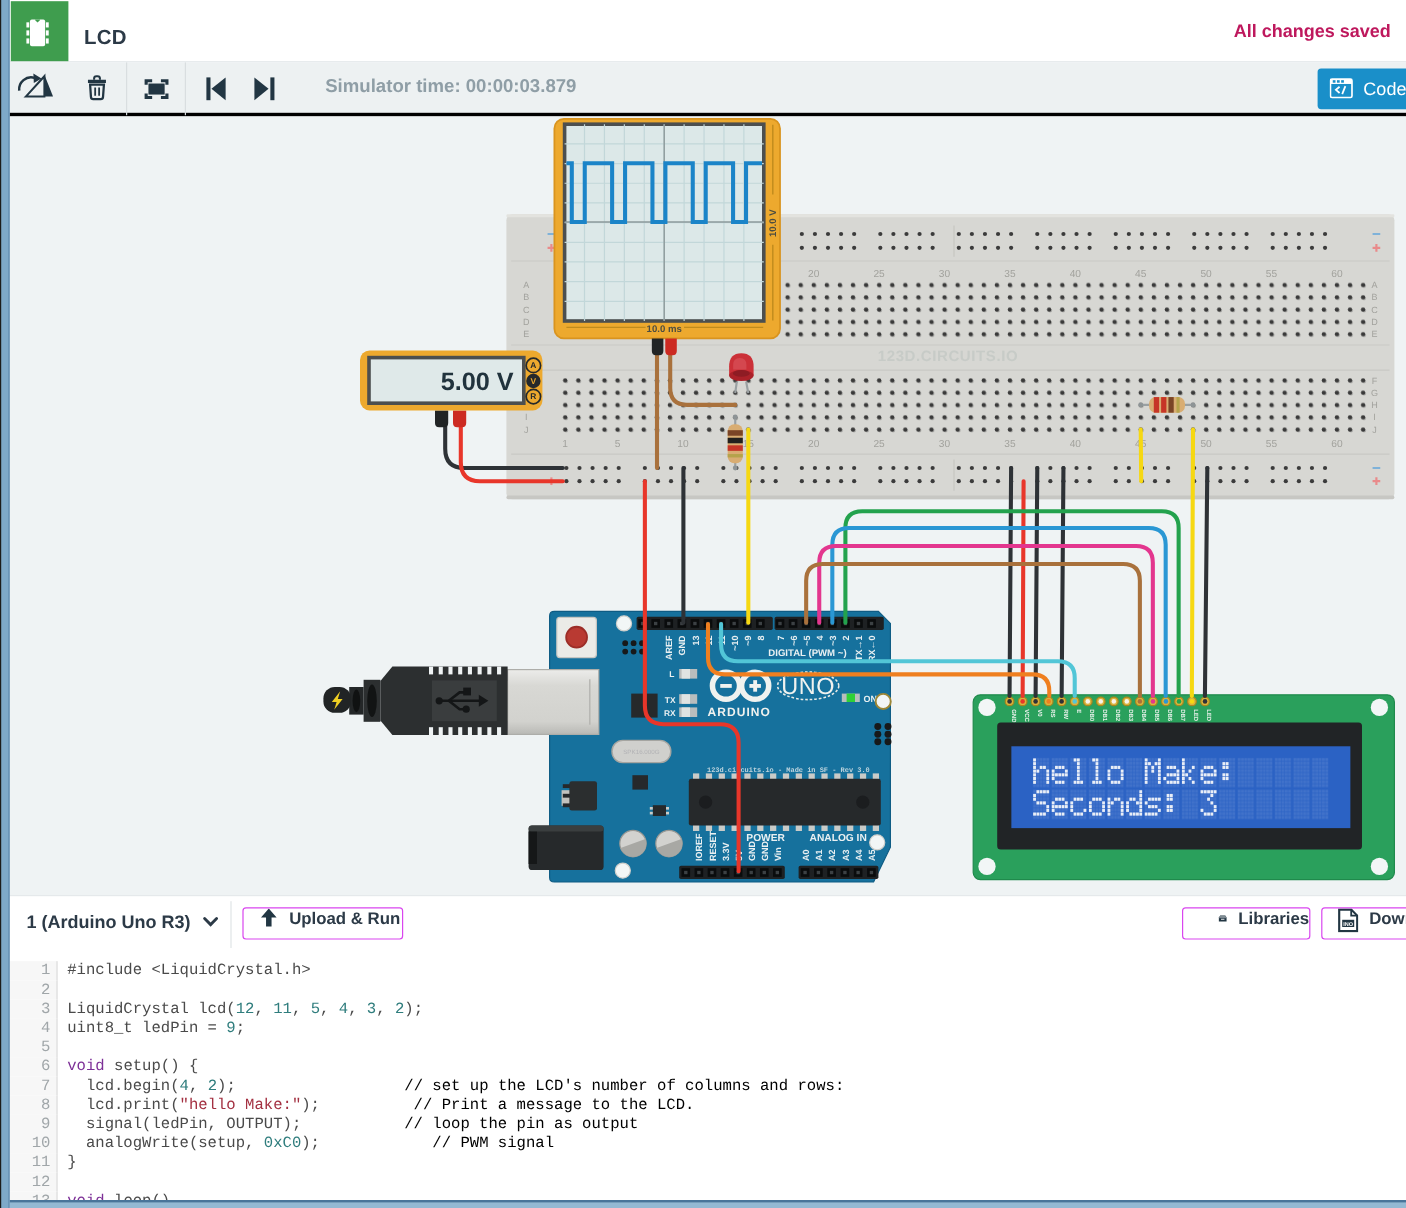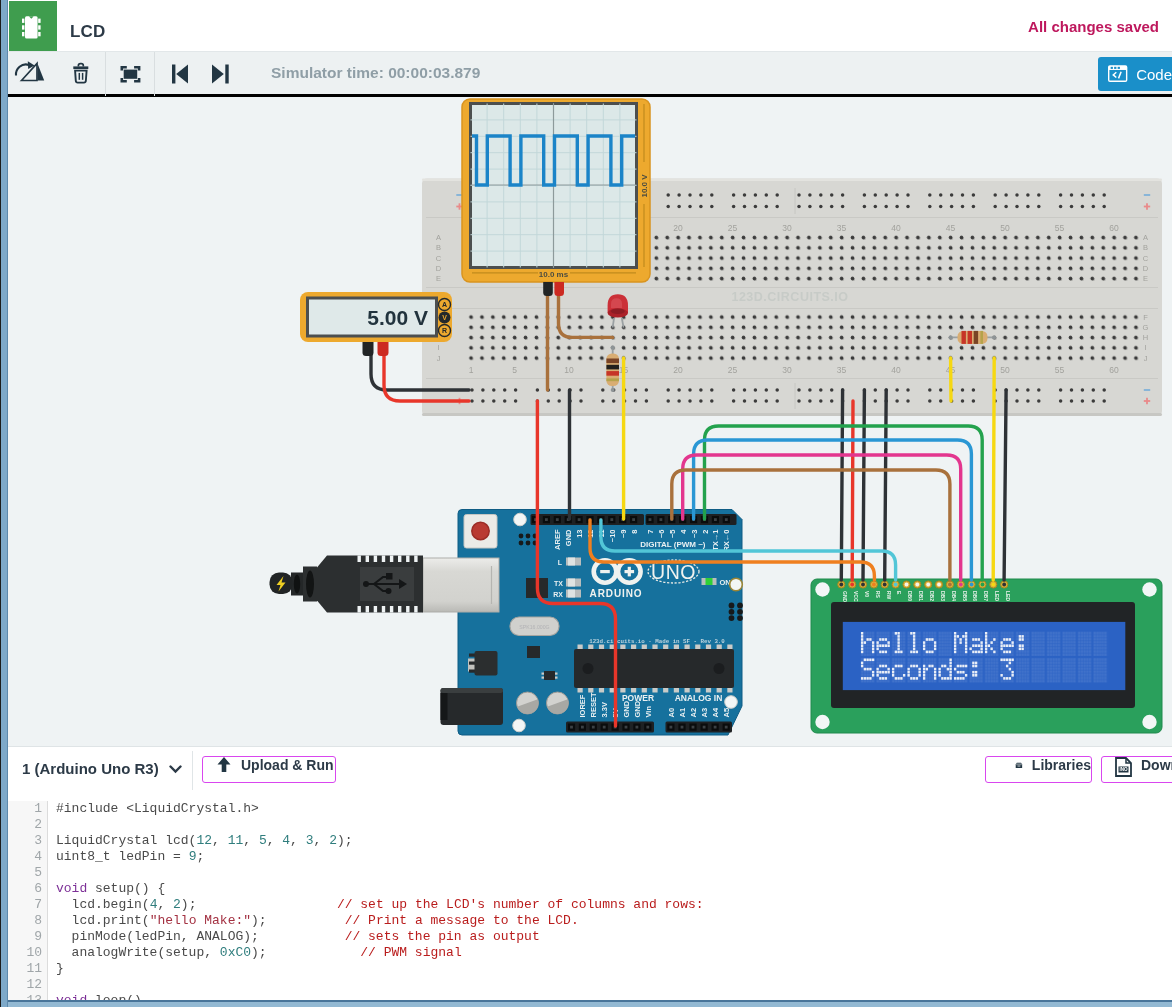--- a/index.html
+++ b/index.html
@@ -25,21 +25,21 @@
   font-size:14px; font-weight:bold; color:#2c3a47; display:flex; align-items:flex-start; }
 .codearea { position:absolute; left:0; top:48px; width:1164px; height:213px; background:#fff; overflow:hidden;
   font-family:"Liberation Mono", monospace; font-size:13px; line-height:16px; padding-top:6px; }
 .cl { height:16px; white-space:pre; }
 .ln { display:inline-block; width:40px; text-align:right; color:#a0a6a9; background:#f7f7f7; padding-right:5px; border-right:1px solid #dcdcdc; }
 .cd { padding-left:8px; color:#4a4a4a; }
 .cl .t { color:#4a4a4a; }
 .cl .kw { color:#7d3097; }
 .cl .num { color:#2f7d7d; }
 .cl .str { color:#a33041; }
-.cl .cm { color:#b91c1c;margin-top:39px; }
+.cl .cm { color:#000000;margin-top:39px; }
 .gutterbg { position:absolute; left:0; top:48px; width:40px; height:213px; background:#f7f7f7; border-right:1px solid #dddddd; }
 .bluebar { position:absolute; left:8px; top:1000px; width:1164px; height:7px; background:#93b9d3; border-top:2px solid #49759a; }
 svg { display:block; }
 </style></head>
 <body>
 <div class="page">
   <div class="lstrip"></div>
   <div class="topbar">
     <div class="appicon">
       <svg width="47" height="50" viewBox="0 0 47 50">
@@ -1094,20 +1094,20 @@
     <div class="gutterbg"></div>
     <div class="codearea">
         <div class="cl"><span class="ln">1</span><span class="cd"><span class="t">#include &lt;LiquidCrystal.h&gt;</span></span></div>
         <div class="cl"><span class="ln">2</span><span class="cd"></span></div>
         <div class="cl"><span class="ln">3</span><span class="cd"><span class="t">LiquidCrystal lcd(</span><span class="num">12</span><span class="t">, </span><span class="num">11</span><span class="t">, </span><span class="num">5</span><span class="t">, </span><span class="num">4</span><span class="t">, </span><span class="num">3</span><span class="t">, </span><span class="num">2</span><span class="t">);</span></span></div>
         <div class="cl"><span class="ln">4</span><span class="cd"><span class="t">uint8_t ledPin = </span><span class="num">9</span><span class="t">;</span></span></div>
         <div class="cl"><span class="ln">5</span><span class="cd"></span></div>
         <div class="cl"><span class="ln">6</span><span class="cd"><span class="kw">void</span><span class="t"> setup() {</span></span></div>
         <div class="cl"><span class="ln">7</span><span class="cd"><span class="t">  lcd.begin(</span><span class="num">4</span><span class="t">, </span><span class="num">2</span><span class="t">);                  </span><span class="cm">// set up the LCD's number of columns and rows:</span></span></div>
         <div class="cl"><span class="ln">8</span><span class="cd"><span class="t">  lcd.print(</span><span class="str">"hello Make:"</span><span class="t">);          </span><span class="cm">// Print a message to the LCD.</span></span></div>
-        <div class="cl"><span class="ln">9</span><span class="cd"><span class="t">  pinMode(ledPin, ANALOG);           </span><span class="cm">// sets the pin as output</span></span></div>
+        <div class="cl"><span class="ln">9</span><span class="cd"><span class="t">  signal(ledPin, OUTPUT);           </span><span class="cm">// loop the pin as output</span></span></div>
         <div class="cl"><span class="ln">10</span><span class="cd"><span class="t">  analogWrite(setup, </span><span class="num">0xC0</span><span class="t">);            </span><span class="cm">// PWM signal</span></span></div>
         <div class="cl"><span class="ln">11</span><span class="cd"><span class="t">}</span></span></div>
         <div class="cl"><span class="ln">12</span><span class="cd"></span></div>
         <div class="cl"><span class="ln">13</span><span class="cd"><span class="kw">void</span><span class="t"> loop()</span></span></div>
       </div>
   </div>
   <div class="bluebar"></div>
 </div>
 </body></html>

